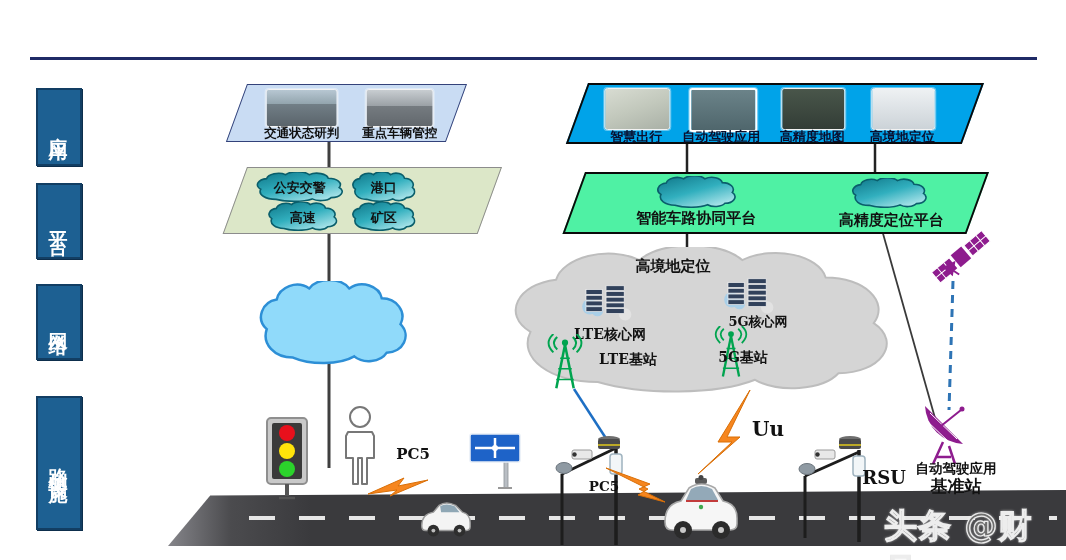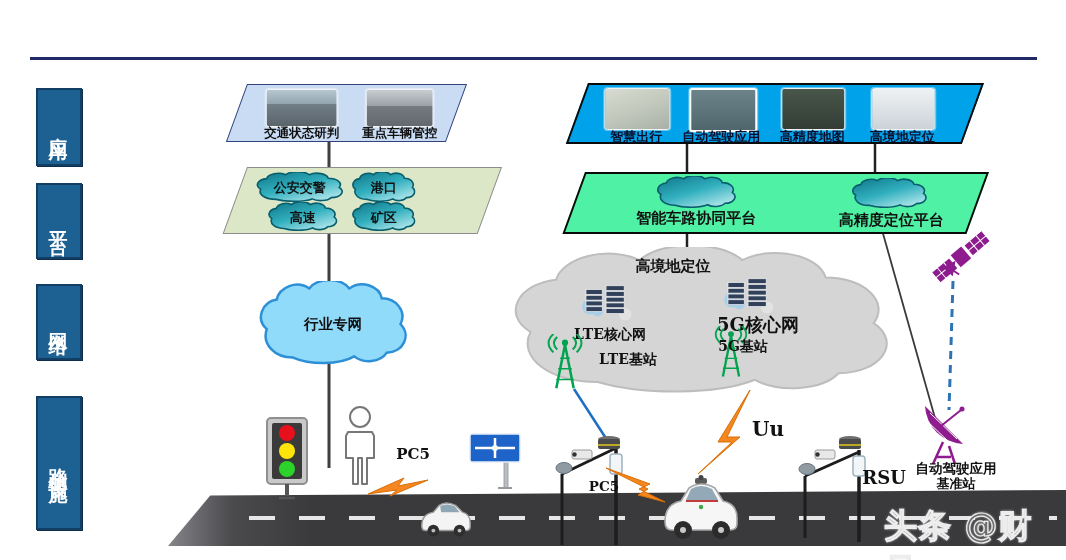--- a/index.html
+++ b/index.html
@@ -138,21 +138,20 @@
           </svg>
       </div>
       <div class="lbl" style="left:220px;top:38px;width:170px;font-size:15px">高精度定位平台</div>
     </div>
   </div>
 
   <div class="cloud-chip" style="left:258px;top:281px;width:150px;height:84px;z-index:2">
     <svg viewBox="0 0 120 68" preserveAspectRatio="none">
         <use href="#cp" fill="#90DAFA" stroke="#2D8FD6" stroke-width="2.5"></use>
       </svg>
-    <div class="lbl" style="font-size:14.5px">行业专网</div>
   </div>
 
   <svg class="abs" style="left:508px;top:247px;z-index:2" width="385" height="148" viewBox="0 0 120 68" preserveAspectRatio="none">
     <use href="#cp" fill="#D5D5D5" stroke="#BDBDBD" stroke-width="2"></use>
   </svg>
   <div class="lbl" style="left:618px;top:258px;width:110px;font-size:15px;z-index:3">高境地定位</div>
 
   <svg class="abs" style="left:578px;top:281px;z-index:3" width="58" height="42" viewBox="0 0 60 44">
     <circle cx="12" cy="27" r="8" fill="#A9CFE8"></circle>
       <circle cx="20" cy="31" r="6" fill="#A9CFE8"></circle>
@@ -180,21 +179,21 @@
         <rect x="8" y="15" width="17" height="5"></rect>
         <rect x="8" y="21" width="17" height="5"></rect>
         <rect x="8" y="27" width="17" height="5"></rect>
       <rect x="29" y="5" width="19" height="5"></rect>
         <rect x="29" y="11" width="19" height="5"></rect>
         <rect x="29" y="17" width="19" height="5"></rect>
         <rect x="29" y="23" width="19" height="5"></rect>
         <rect x="29" y="29" width="19" height="5"></rect>
     </g>
   </svg>
-  <div class="lbl" style="left:708px;top:315px;width:100px;font-size:18px;z-index:3">5G核心网</div>
+  <div class="lbl" style="left:708px;top:315px;width:100px;font-size:13px;z-index:3">5G核心网</div>
 
   <svg class="abs" style="left:543px;top:334px;z-index:3" width="44" height="58" viewBox="0 0 40 60">
     <circle cx="20" cy="9" r="3.2" fill="#00A44F"></circle>
     <g fill="none" stroke="#00A44F">
       <path d="M20 11 L11 56 M20 11 L29 56" stroke-width="2.6"></path>
       <path d="M15 25 L25 25 M13 36 L27 36 M11 47 L29 47" stroke-width="1.6"></path>
       <path d="M12 3 Q5 9 12 16 M8 0 Q-2 9 8 19" stroke-width="2"></path>
       <path d="M28 3 Q35 9 28 16 M32 0 Q42 9 32 19" stroke-width="2"></path>
     </g>
   </svg>
@@ -202,21 +201,21 @@
 
   <svg class="abs" style="left:710px;top:326px;z-index:3" width="42" height="54" viewBox="0 0 40 60">
     <circle cx="20" cy="9" r="3.2" fill="#00A44F"></circle>
     <g fill="none" stroke="#00A44F">
       <path d="M20 11 L11 56 M20 11 L29 56" stroke-width="2.6"></path>
       <path d="M15 25 L25 25 M13 36 L27 36 M11 47 L29 47" stroke-width="1.6"></path>
       <path d="M12 3 Q5 9 12 16 M8 0 Q-2 9 8 19" stroke-width="2"></path>
       <path d="M28 3 Q35 9 28 16 M32 0 Q42 9 32 19" stroke-width="2"></path>
     </g>
   </svg>
-  <div class="lbl" style="left:703px;top:338px;width:80px;font-size:14px;z-index:3">5G基站</div>
+  <div class="lbl" style="left:703px;top:349px;width:80px;font-size:14px;z-index:3">5G基站</div>
 
 
 
   <svg class="abs" style="left:923px;top:225px;z-index:3" width="76" height="66" viewBox="0 0 80 72">
     <g transform="rotate(-40 40 34)">
       <rect x="32" y="26" width="15" height="17" fill="#8E1C8E"></rect>
       <g fill="#8E1C8E" stroke="#fff" stroke-width="1.1">
         <rect x="4" y="27" width="25" height="15"></rect>
           <rect x="50" y="27" width="25" height="15"></rect>
       </g>
@@ -227,21 +226,21 @@
   </svg>
 
   <svg class="abs" style="left:917px;top:404px;z-index:3" width="58" height="62" viewBox="0 0 58 62">
     <path d="M8 2 A40 40 0 0 0 46 40 L8 2 Z" fill="#8E1C8E"></path>
     <path d="M13 9 L40 35 M9 16 L33 39" stroke="#fff" stroke-width="1"></path>
     <line x1="44" y1="6" x2="24" y2="22" stroke="#8E1C8E" stroke-width="2"></line>
     <circle cx="45" cy="5" r="2.5" fill="#8E1C8E"></circle>
     <path d="M26 38 L16 60 M32 42 L38 60 M19 53 L34 53" stroke="#8E1C8E" stroke-width="2.5" fill="none"></path>
   </svg>
   <div class="lbl" style="left:902px;top:461px;width:108px;font-size:13.5px;z-index:3">自动驾驶应用</div>
-  <div class="lbl" style="left:902px;top:477px;width:108px;font-size:13px;z-index:3">基准站</div>
+  <div class="lbl" style="left:902px;top:477px;width:108px;font-size:17px;z-index:3">基准站</div>
 
   <div id="road" style="z-index:2">
       <div class="dashes"></div>
     </div>
 
   <svg class="abs" style="left:262px;top:416px;z-index:3" width="50" height="84" viewBox="0 0 50 84">
     <rect x="5" y="2" width="40" height="66" rx="4" fill="#C9C9C9" stroke="#8F8F8F" stroke-width="2"></rect>
     <rect x="10" y="7" width="30" height="56" rx="2" fill="#3A3A3A"></rect>
     <circle cx="25" cy="17" r="8" fill="#E8101C"></circle>
       <circle cx="25" cy="35" r="8" fill="#FFE40A"></circle>

